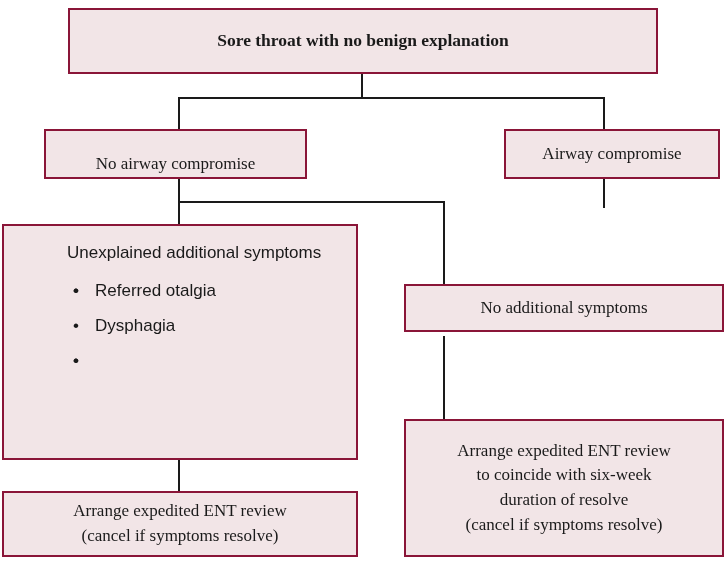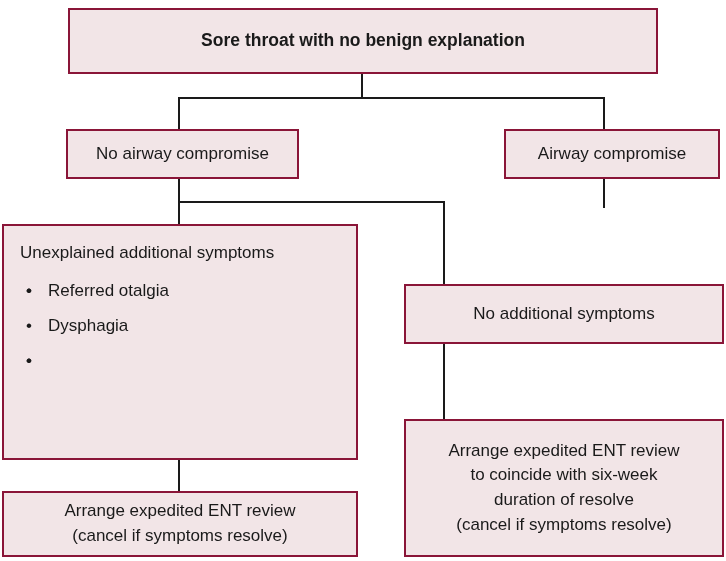--- a/index.html
+++ b/index.html
@@ -36,28 +36,30 @@
     text-align: left;
     align-items: flex-start;
   }
   .node-title {
     font-weight: bold;
     font-size: 17.5px;
   }
   .node-text {
     display: block;
     width: 100%;
+    font-family: Liberation Serif, serif;
   }
   .node-text .ln {
     display: block;
   }
   
   .symptom-body {
     padding: 14px 16px 10px 16px;
     width: 100%;
+    margin-left: 47px;
   }
   .symptom-head .ln {
     display: block;
     font-size: 17px;
     line-height: 1.5;
   }
   .symptom-list {
     list-style: none;
     margin: 14px 0 0 0;
     padding: 0;
@@ -109,21 +111,21 @@
   <div class="conn v" style="left:443px; top:201px; height:84px;"></div>
 
   <div class="conn v" style="left:443px; top:336px; height:84px;"></div>
 
   <div class="conn v" style="left:178px; top:459px; height:33px;"></div>
 
   <div class="node" style="left:68px; top:8px; width:590px; height:66px;">
     <span class="node-text node-title">Sore throat with no benign explanation</span>
   </div>
 
-  <div class="node" style="left:66px; top:129px; width:233px; height:50px;">
+  <div class="node" style="left:44px; top:129px; width:263px; height:50px;align-items:flex-end;">
     <span class="node-text">No airway compromise</span>
   </div>
 
   <div class="node" style="left:504px; top:129px; width:216px; height:50px;">
     <span class="node-text">Airway compromise</span>
   </div>
 
 
   <div class="node align-left" style="left:2px; top:224px; width:356px; height:236px;">
     <div class="symptom-body">
@@ -145,21 +147,21 @@
         <li>
           <span class="bullet">•</span>
         </li>
         <li>
           <span class="bullet">•</span>
         </li>
       </ul>
     </div>
   </div>
 
-  <div class="node" style="left:404px; top:284px; width:320px; height:60px;">
+  <div class="node" style="left:404px; top:284px; width:320px; height:48px;">
     <span class="node-text">No additional symptoms</span>
   </div>
 
   <div class="node" style="left:404px; top:419px; width:320px; height:138px;">
     <span class="node-text">
       <span class="ln">Arrange expedited ENT review</span>
       <span class="ln">to coincide with six-week</span>
       <span class="ln">duration of resolve</span>
       <span class="ln">(cancel if symptoms resolve)</span>
     </span>

